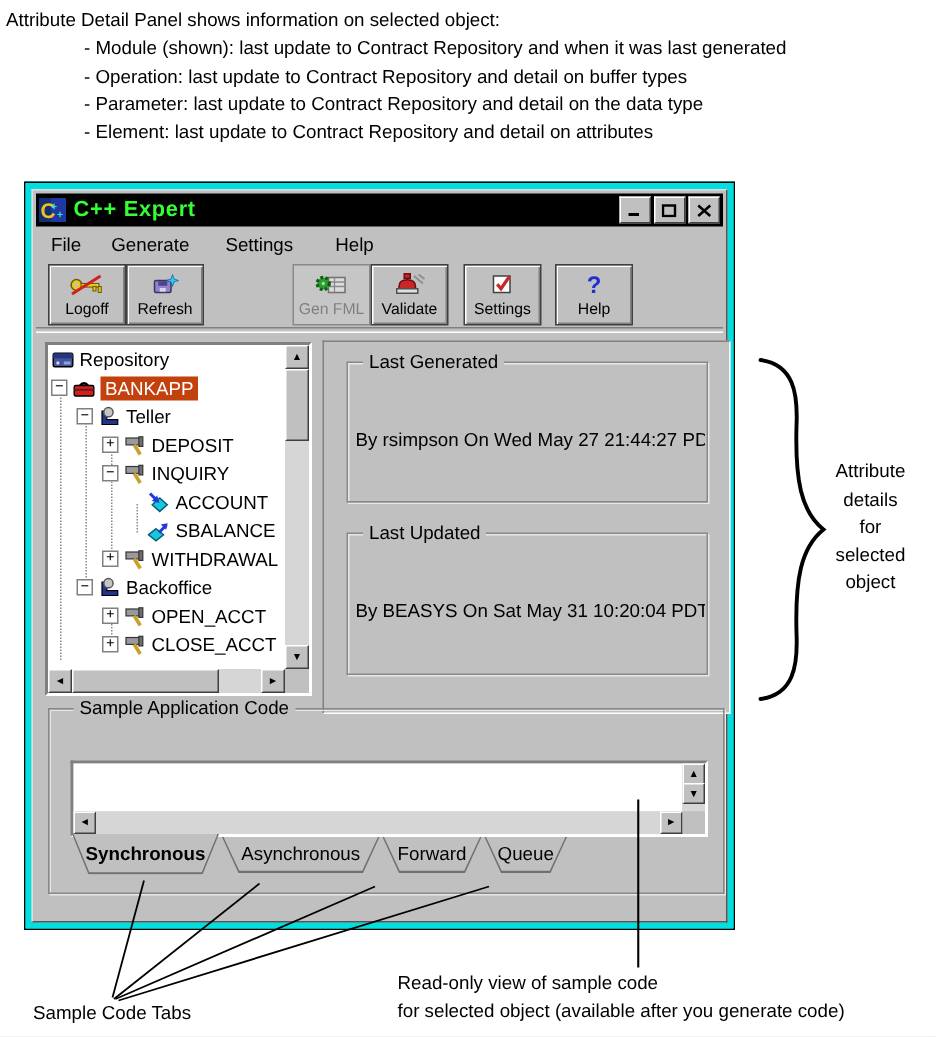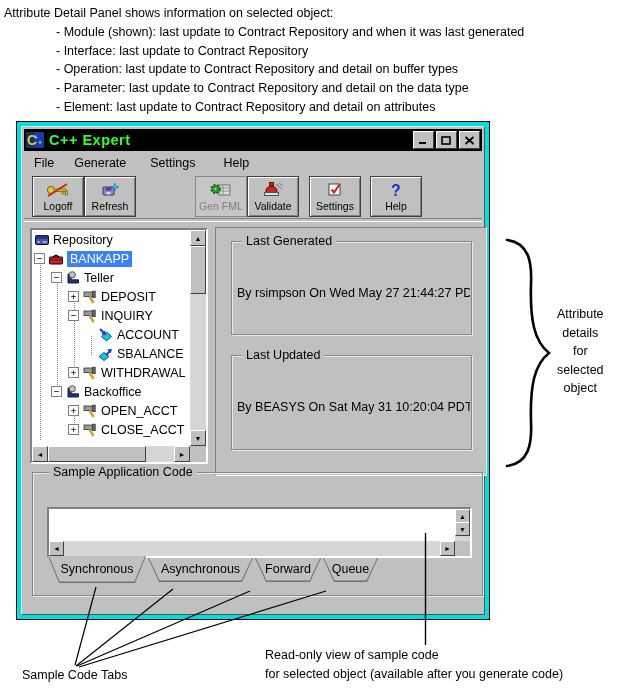--- a/index.html
+++ b/index.html
@@ -39,21 +39,21 @@
   
   .treebox{position:absolute;left:7px;top:100px;width:174px;height:232px;
            border:2px solid;border-color:#808080 #fff #fff #808080;background:#fff;}
   .treeview{position:absolute;left:0;top:0;right:16px;bottom:16px;overflow:hidden;
             font-size:12.5px;}
   .trow{position:relative;display:flex;align-items:center;height:19px;white-space:nowrap;}
   .trow svg{flex:0 0 auto;margin-right:3px;}
   .expander{flex:0 0 auto;width:9px;height:9px;background:#fff;border:1px solid #808080;
             font-size:9px;line-height:8px;text-align:center;margin-right:3px;
             font-family:"DejaVu Sans Mono",monospace;color:#000;}
-  .sel{background:#3b82f6;color:#fff;padding:1px 3px;}
+  .sel{background:#c2410c;color:#fff;padding:1px 3px;}
   .guide{position:absolute;border-left:1px dotted #888;width:0;}
   
   .sb{position:absolute;background:#d6d6d6;}
   .sb-btn{position:absolute;background:#c0c0c0;border:1px solid #fff;
           border-right-color:#404040;border-bottom-color:#404040;
           display:flex;align-items:center;justify-content:center;
           font-size:7px;color:#000;line-height:1;}
   .sb-thumb{position:absolute;background:#c0c0c0;border:1px solid #fff;
           border-right-color:#404040;border-bottom-color:#404040;}
   
@@ -71,34 +71,33 @@
   .codearea{position:absolute;left:14px;top:34px;width:421px;height:47px;
             border:2px solid;border-color:#808080 #fff #fff #808080;background:#c0c0c0;}
   .code-white{position:absolute;left:0;top:0;right:15px;bottom:15px;background:#fff;}
   .tab{position:absolute;top:85px;height:24px;
        clip-path:polygon(0 0,100% 0,calc(100% - 11px) 100%,11px 100%);background:#707070;}
   .tab-inner{position:absolute;left:1px;right:1px;top:0;bottom:1.5px;
        clip-path:polygon(0 0,100% 0,calc(100% - 10.5px) 100%,10.5px 100%);
        background:#c0c0c0;display:flex;align-items:center;justify-content:center;
        font-size:12.5px;white-space:nowrap;}
   .tab-active{top:83px;height:27px;}
-  .tab-active .tab-inner{font-weight:normal;}
+  .tab-active .tab-inner{font-weight:bold;}
   
   .ann{position:absolute;font-size:12.5px;line-height:18.5px;}
   .overlay{position:absolute;left:0;top:0;width:624px;height:691px;pointer-events:none;}
 </style>
 </head>
 <body>
 
 <div class="page">
 
   <div class="toptext">
     <div>Attribute Detail Panel shows information on selected object:</div>
     <div class="bullet">- Module (shown): last update to Contract Repository and when it was last generated</div>
-    <div class="bullet">- Interface: last update to Contract Repository</div>
     <div class="bullet">- Operation: last update to Contract Repository and detail on buffer types</div>
     <div class="bullet">- Parameter: last update to Contract Repository and detail on the data type</div>
     <div class="bullet">- Element: last update to Contract Repository and detail on attributes</div>
   </div>
 
   <div class="window">
    <div class="win-cyan">
     <div class="win-body">
      <div class="win-inner">
 

